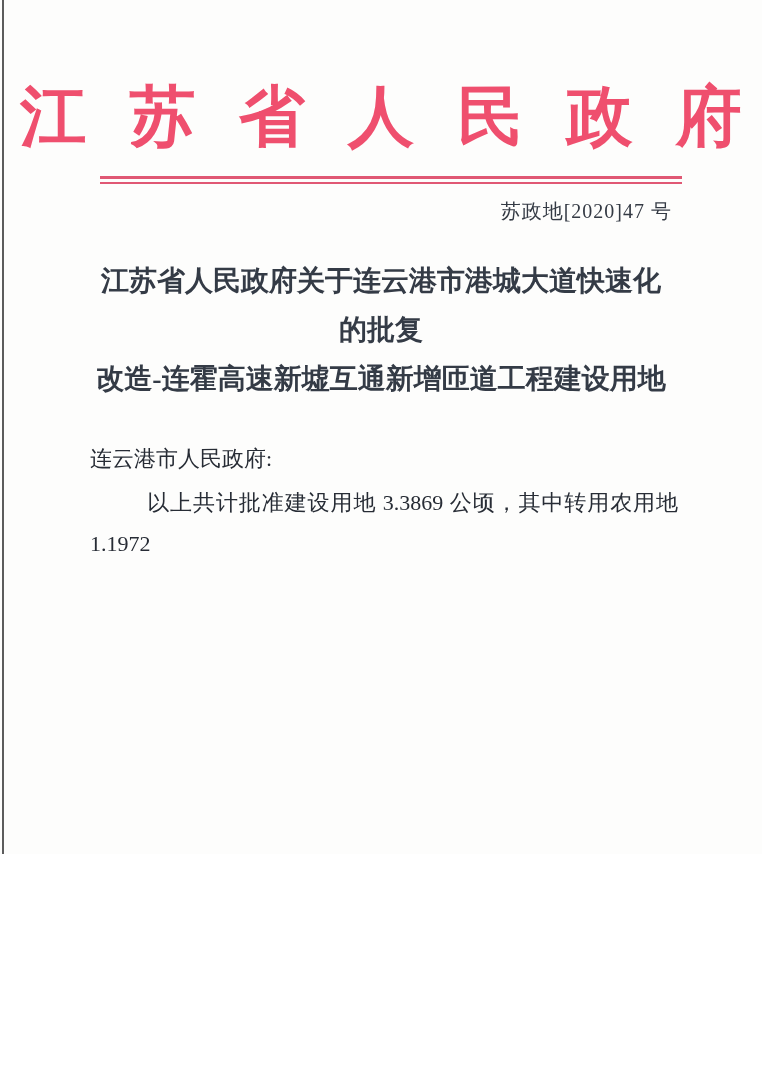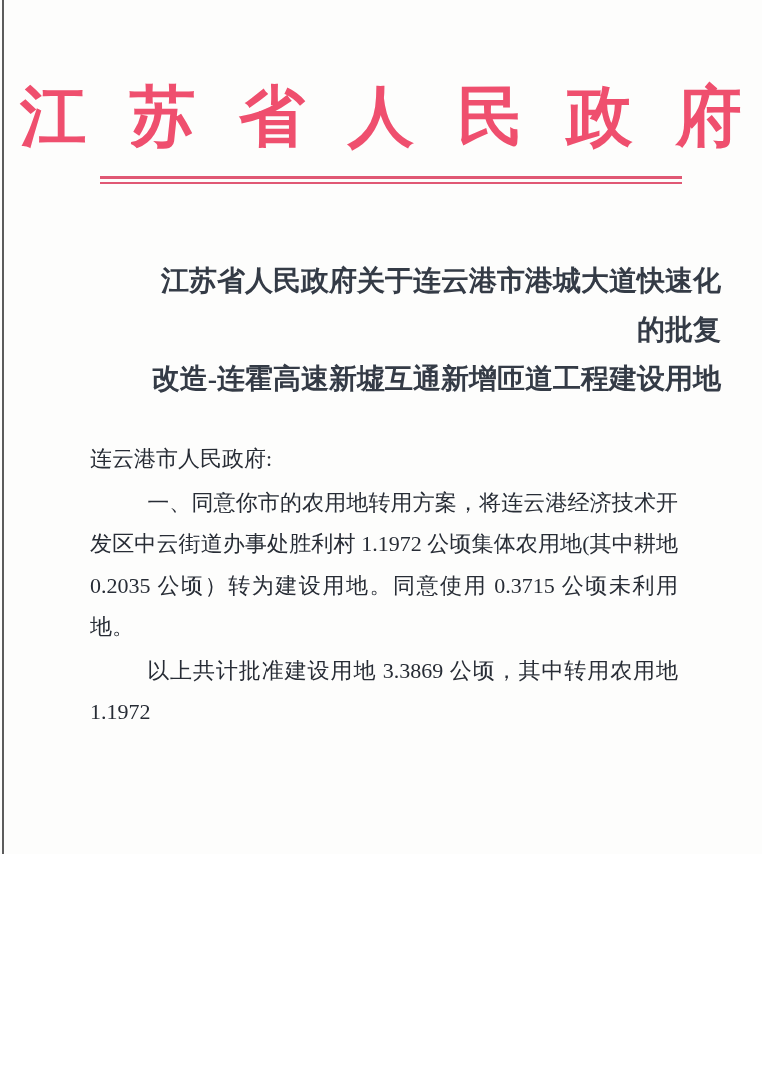--- a/index.html
+++ b/index.html
@@ -56,21 +56,21 @@
     position: absolute;
     top: 198px; right: 90px;
     font-size: 20px;
     color: #343a44;
     letter-spacing: 1px;
   }
   .doc-title {
     position: absolute;
     top: 256px; left: 41px;
     width: 680px;
-    text-align: right;
+    text-align: center;
     font-size: 28px;
     font-weight: bold;
     line-height: 49px;
     color: #343b46;
   }
   .doc-body {
     position: absolute;
     top: 436px; left: 88px;
     width: 592px;
     font-size: 22px;
@@ -98,28 +98,28 @@
   <div class="scan-edge-left"></div>
   <div class="scan-edge-bottom"></div>
 
   <div class="agency-name">江 苏 省 人 民 政 府</div>
 
   <div class="double-rule">
     <div class="thick"></div>
     <div class="thin"></div>
   </div>
 
+  <div class="doc-number">苏政地[2020]47 号</div>
 
   <div class="doc-title">
     <div>江苏省人民政府关于连云港市港城大道快速化</div>
     <div>的批复</div>
     <div>改造-连霍高速新墟互通新增匝道工程建设用地</div>
   </div>
 
   <div class="doc-body">
     <p>连云港市人民政府:</p>
-    <p class="indent">一、同意你市的农用地转用方案，将连云港经济技术开发区中云街道办事处胜利村 1.1972 公顷集体农用地(其中耕地 0.2035 公顷）转为建设用地。同意使用 0.3715 公顷未利用地。</p>
     <p class="indent">以上共计批准建设用地 3.3869 公顷，其中转用农用地 1.1972</p>
   </div>
 
   <div class="footer-rule"></div>
 
 </div>
 
 </body></html>

